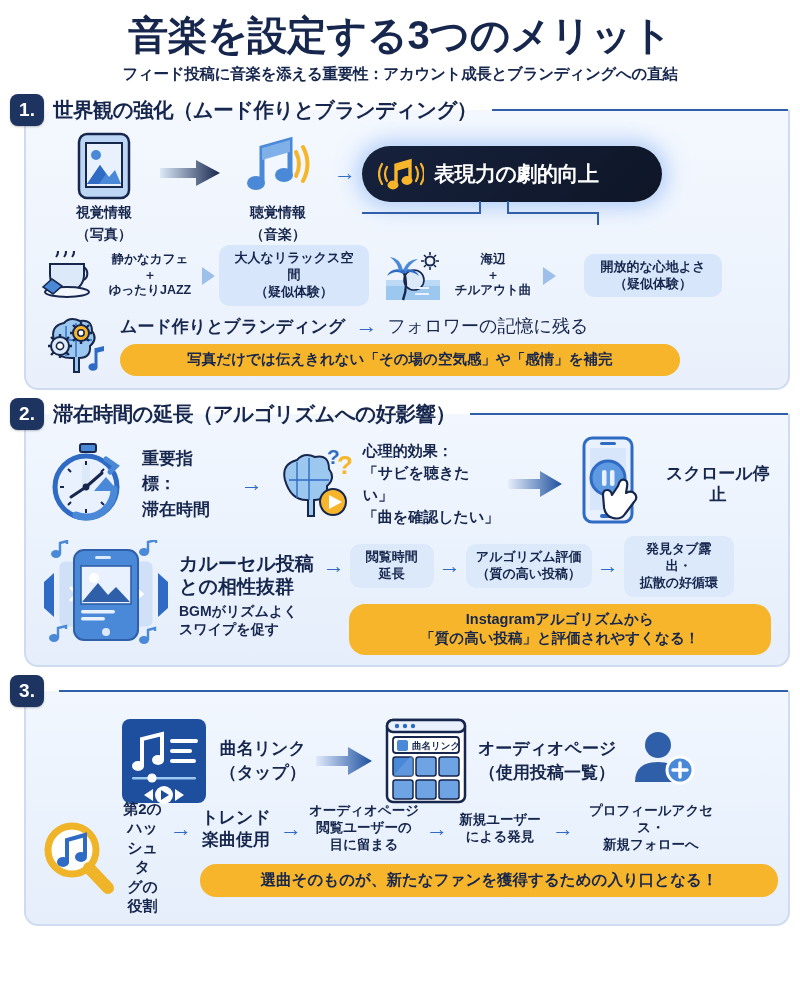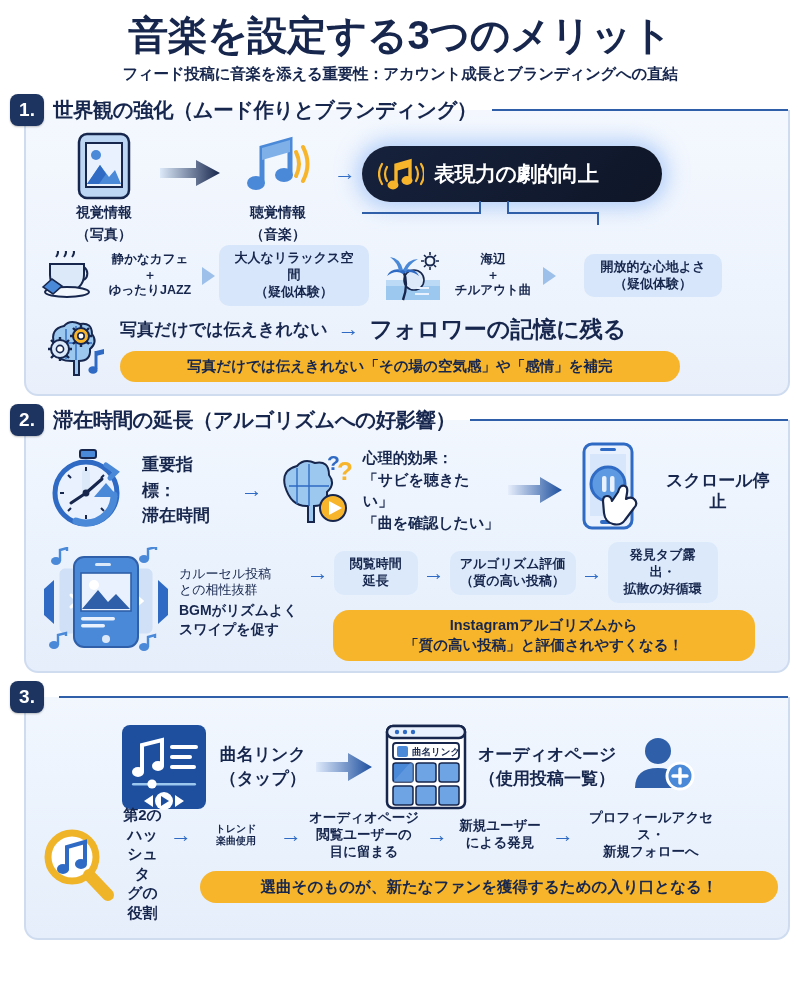--- a/index.html
+++ b/index.html
@@ -247,23 +247,23 @@
               <circle cx="12" cy="12" r="3.6" fill="#fff" stroke="#16264d" stroke-width="1.6"></circle>
               <path d="M12 0 v4 M12 20 v4 M0 12 h4 M20 12 h4 M3 3 l3 3 M18 18 l3 3 M21 3 l-3 3 M6 18 l-3 3" stroke="#16264d" stroke-width="2.4"></path>
             </g>
             <path d="M52 34 V52" stroke="#2f6bc4" stroke-width="3" fill="none"></path>
             <path d="M52 34 l8 -2 v5 l-8 2 Z" fill="#2f6bc4"></path>
             <ellipse cx="49" cy="53" rx="4.6" ry="3.8" fill="#2f6bc4"></ellipse>
           </svg>
         </span>
         <div style="flex:1 1 auto;">
           <div class="row" style="gap:10px;">
-            <span style="font-size:17px;font-weight:900;color:#16264d;">写真だけでは伝えきれない</span>
-            <span class="arrow-blue">→</span>
-            <span style="font-size:23px;font-weight:700;color:#16264d;text-align:right;">フォロワーの記憶に残る</span>
+            <span style="font-size:17px;font-weight:900;color:#16264d;">ムード作りとブランディング</span>
+            <span class="arrow-blue">→</span>
+            <span style="font-size:18px;font-weight:400;color:#16264d;text-align:right;">フォロワーの記憶に残る</span>
           </div>
           <div class="banner" style="margin-top:6px;width:560px;">写真だけでは伝えきれない「その場の空気感」や「感情」を補完</div>
         </div>
       </div>
     </div>
   </div>
 
   <div class="section" style="margin-top:8px;">
     <div class="sec-head">
       <div class="sec-num">2.</div>
@@ -356,21 +356,21 @@
               <path d="M20 14 V3 l7 -2 v3" stroke="#4a88d8" stroke-width="2.4" fill="none"></path>
             <ellipse cx="104" cy="12" rx="5" ry="4" fill="#4a88d8"></ellipse>
               <path d="M108 12 V2 l8 -2 v3" stroke="#4a88d8" stroke-width="2.4" fill="none"></path>
             <ellipse cx="14" cy="98" rx="5" ry="4" fill="#4a88d8"></ellipse>
               <path d="M18 98 V88 l8 -2 v3" stroke="#4a88d8" stroke-width="2.4" fill="none"></path>
             <ellipse cx="104" cy="100" rx="5" ry="4" fill="#4a88d8"></ellipse>
               <path d="M108 100 V90 l7 -2 v3" stroke="#4a88d8" stroke-width="2.4" fill="none"></path>
           </svg>
         </span>
         <div style="margin-left:2px;">
-          <div style="font-size:13px;font-weight:400;color:#16264d;line-height:1.22;">
+          <div style="font-size:19px;font-weight:700;color:#16264d;line-height:1.22;">
             <div>カルーセル投稿</div>
             <div>との相性抜群</div>
           </div>
           <div style="font-size:14px;font-weight:800;color:#16264d;line-height:1.3;margin-top:4px;">
             <div>BGMがリズムよく</div>
             <div>スワイプを促す</div>
           </div>
         </div>
         <div style="flex:1 1 auto;margin-left:4px;">
           <div class="row" style="gap:5px;">
@@ -398,21 +398,21 @@
       </div>
     </div>
   </div>
 
   <div class="section" style="margin-top:8px;">
     <div class="sec-head">
       <div class="sec-num">3.</div>
       <div class="sec-rule"></div>
     </div>
 
-    <div class="sec-body" style="padding-bottom:16px;">
+    <div class="sec-body" style="padding-bottom:8px;">
       <div class="s3row1">
         <span class="icon">
           <svg width="92" height="92" viewBox="0 0 92 92">
             <rect x="4" y="4" width="84" height="84" rx="8" fill="#1d4f9e"></rect>
             <path d="M24 50 V24 L44 19 V44" fill="none" stroke="#fff" stroke-width="4" stroke-linecap="round"></path>
             <ellipse cx="20" cy="51" rx="6" ry="5" fill="#fff"></ellipse>
             <ellipse cx="40" cy="45" rx="6" ry="5" fill="#fff"></ellipse>
             <rect x="52" y="24" width="28" height="4" rx="2" fill="#fff"></rect>
             <rect x="52" y="34" width="22" height="4" rx="2" fill="#fff"></rect>
             <rect x="52" y="44" width="26" height="4" rx="2" fill="#fff"></rect>
@@ -485,21 +485,21 @@
           </span>
           <div class="lbl" style="font-size:15px;line-height:1.3;margin-top:-2px;">
             <div>第2のハッシュタ</div>
             <div>グの役割</div>
           </div>
         </div>
 
         <div style="flex:1 1 auto;margin-top:-16px;">
           <div class="row" style="gap:6px;justify-content:flex-start;">
             <span class="arrow-blue">→</span>
-            <div class="lbl-sm" style="width:76px;font-size:10px;">
+            <div class="lbl-sm" style="width:76px;font-size:17px;">
               <div>トレンド</div>
               <div>楽曲使用</div>
             </div>
             <span class="arrow-blue">→</span>
             <div class="lbl-sm" style="width:112px;font-size:13.5px;">
               <div>オーディオページ</div>
               <div>閲覧ユーザーの</div>
               <div>目に留まる</div>
             </div>
             <span class="arrow-blue">→</span>

